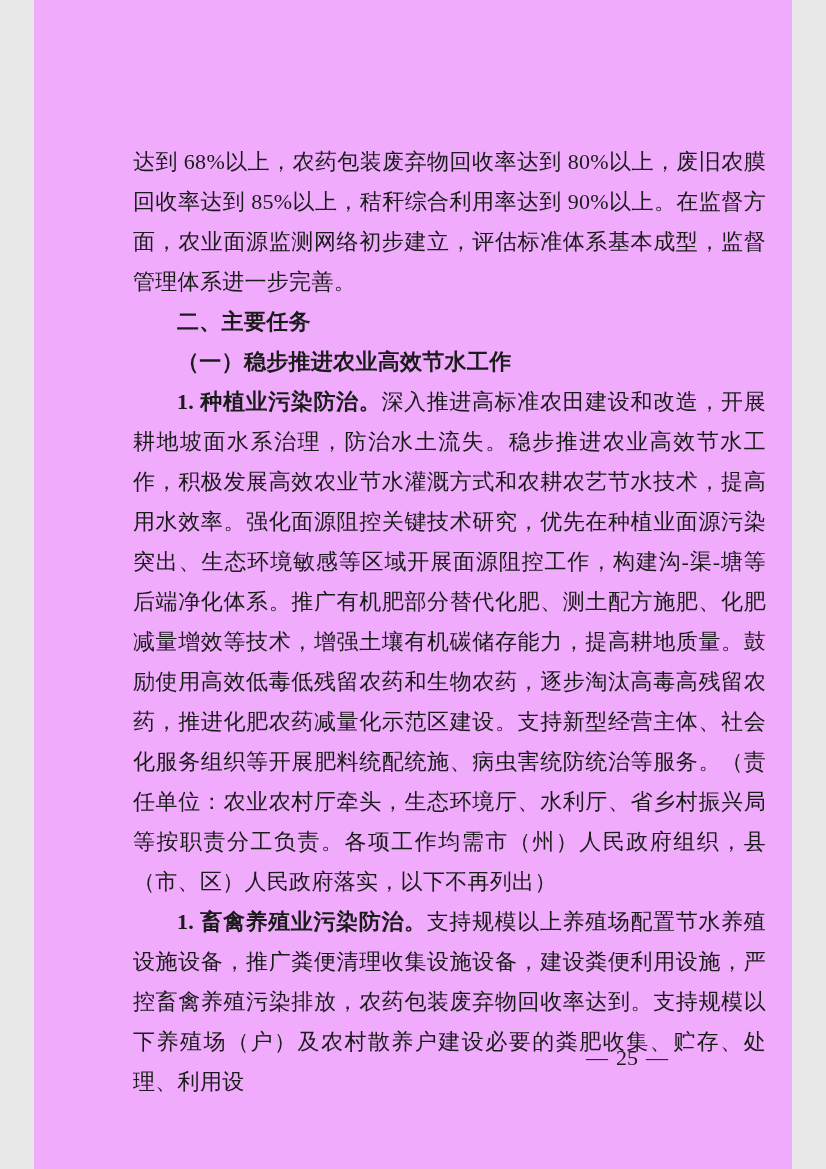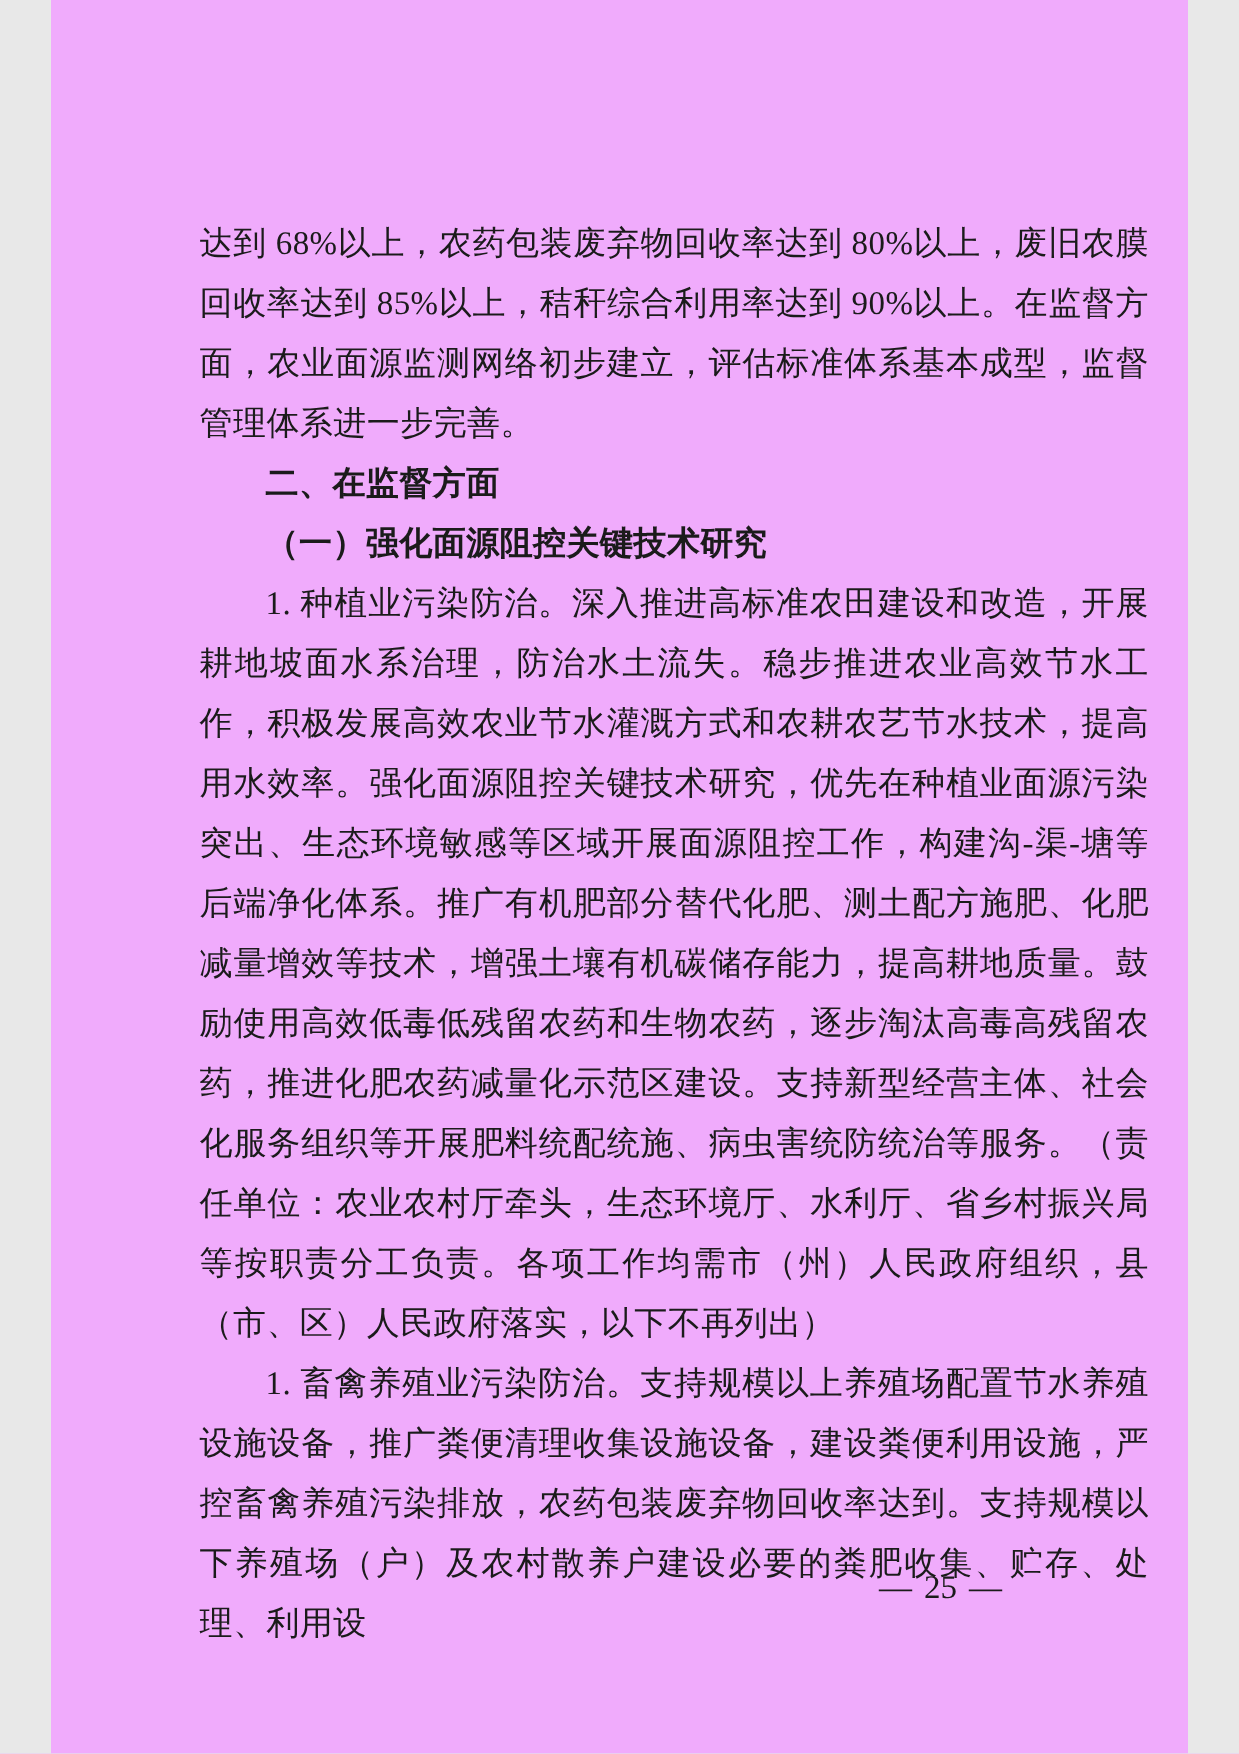--- a/index.html
+++ b/index.html
@@ -37,21 +37,21 @@
   .heading-1 {
     font-family: "Liberation Sans", "DejaVu Sans", sans-serif;
     font-weight: 600;
     text-indent: 2em;
   }
   .heading-2 {
     font-weight: 700;
     text-indent: 2em;
   }
   .item-lead {
-    font-weight: 400;
+    font-weight: 700;
   }
   .page-number {
     position: absolute;
     top: 1044px;
     right: 116px;
     font-size: 22px;
     line-height: 28px;
     color: #1b1b1b;
     white-space: nowrap;
   }
@@ -62,23 +62,23 @@
 </style>
 </head>
 <body>
 
 <div class="page">
 
   <div class="text-block">
 
     <p>达到 68%以上，农药包装废弃物回收率达到 80%以上，废旧农膜回收率达到 85%以上，秸秆综合利用率达到 90%以上。在监督方面，农业面源监测网络初步建立，评估标准体系基本成型，监督管理体系进一步完善。</p>
 
-    <p class="heading-1">二、在监督方面</p>
+    <p class="heading-1">二、主要任务</p>
 
-    <p class="heading-2">（一）强化面源阻控关键技术研究</p>
+    <p class="heading-2">（一）稳步推进农业高效节水工作</p>
 
     <p class="para-indent"><span class="item-lead">1. 种植业污染防治。</span><span>深入推进高标准农田建设和改造，开展耕地坡面水系治理，防治水土流失。稳步推进农业高效节水工作，积极发展高效农业节水灌溉方式和农耕农艺节水技术，提高用水效率。强化面源阻控关键技术研究，优先在种植业面源污染突出、生态环境敏感等区域开展面源阻控工作，构建沟-渠-塘等后端净化体系。推广有机肥部分替代化肥、测土配方施肥、化肥减量增效等技术，增强土壤有机碳储存能力，提高耕地质量。鼓励使用高效低毒低残留农药和生物农药，逐步淘汰高毒高残留农药，推进化肥农药减量化示范区建设。支持新型经营主体、社会化服务组织等开展肥料统配统施、病虫害统防统治等服务。（责任单位：农业农村厅牵头，生态环境厅、水利厅、省乡村振兴局等按职责分工负责。各项工作均需市（州）人民政府组织，县（市、区）人民政府落实，以下不再列出）</span></p>
 
     <p class="para-indent"><span class="item-lead">1. 畜禽养殖业污染防治。</span><span>支持规模以上养殖场配置节水养殖设施设备，推广粪便清理收集设施设备，建设粪便利用设施，严控畜禽养殖污染排放，农药包装废弃物回收率达到。支持规模以下养殖场（户）及农村散养户建设必要的粪肥收集、贮存、处理、利用设</span></p>
 
   </div>
 
   <div class="page-number"><span class="dash">—</span><span>25</span><span class="dash">—</span></div>
 
 </div>

